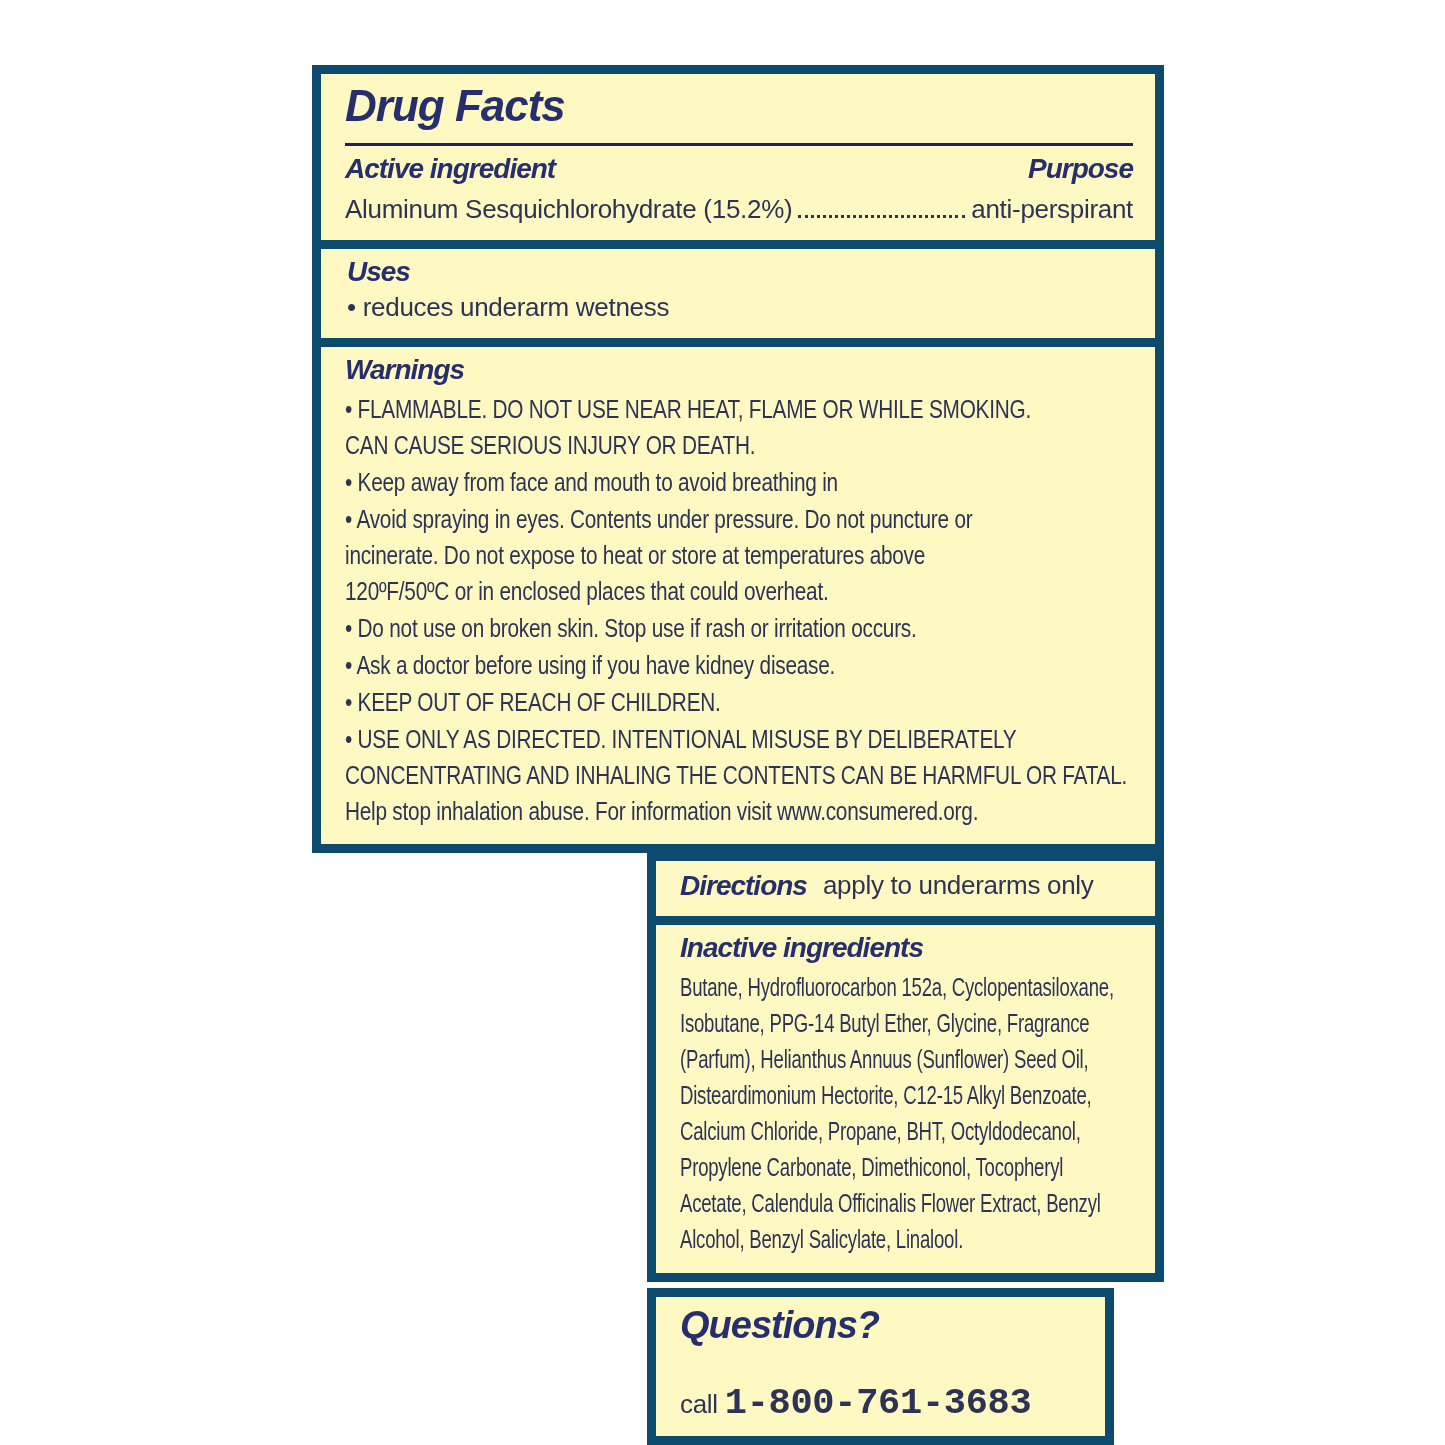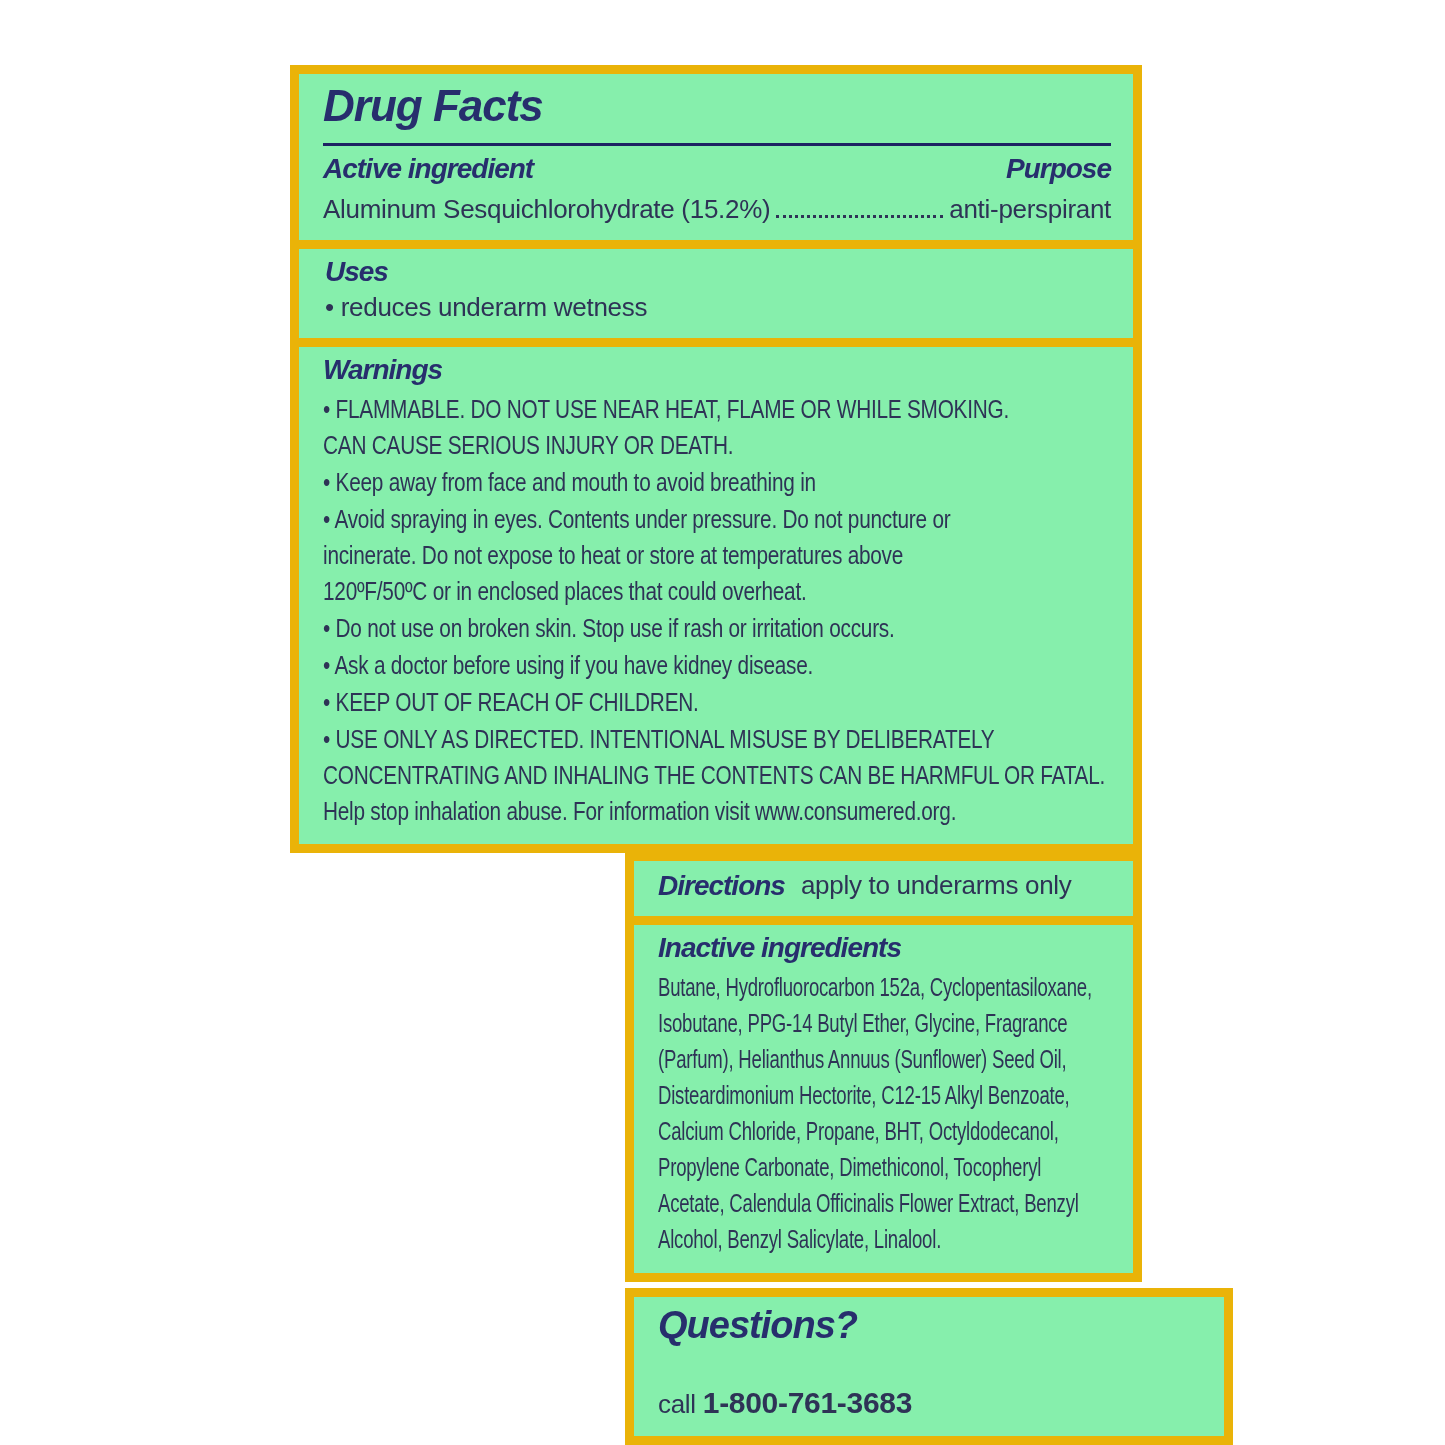--- a/index.html
+++ b/index.html
@@ -1,22 +1,22 @@
 <!DOCTYPE html>
 <html><head>
 <meta charset="utf-8">
 <style>
   html,body{margin:0;padding:0;background:#ffffff;}
   body{
     width:1445px;height:1445px;position:relative;overflow:hidden;
     font-family:"Liberation Sans",sans-serif;
   }
   .box{
-    position:absolute;background:#86efac;
-    border:9px solid #eab308;box-sizing:border-box;
+    position:absolute;background:#fef9c3;
+    border:9px solid #0c4a6e;box-sizing:border-box;margin-left:22px;
   }
   .pad{padding:6px 22px 14px 24px;}
   .h{
     font-style:italic;font-weight:bold;color:#272e6d;
     letter-spacing:-1px;line-height:1.2;
   }
   .title{font-size:44px;}
   .sect{font-size:28px;}
   .rule{height:3px;background:#1e2263;border:0;margin:10px 0 6px 0;}
   .b{
@@ -25,21 +25,21 @@
   }
   .cx80{width:125%;transform:scaleX(0.8);transform-origin:0 0;}
   .cx72{width:140%;transform:scaleX(0.714);transform-origin:0 0;}
   .hdrow{display:flex;justify-content:space-between;align-items:baseline;margin-top:4px;}
   .ingrow{display:flex;align-items:baseline;margin-top:6px;}
   .leader{
     flex:1 1 auto;border-bottom:3px dotted #2e3356;
     margin:0 6px 7px 6px;min-width:40px;
   }
   .dirrow{display:flex;align-items:flex-end;gap:16px;}
-  .phone{font-weight:bold;font-size:30px;letter-spacing:-0.3px;}
+  .phone{font-weight:bold;font-size:37px;letter-spacing:-0.3px;font-family:Liberation Mono, monospace;}
   .warn-item{margin:0 0 1px 0;}
 </style>
 </head>
 <body>
 
 <div class="box pad" style="left:290px;top:65px;width:852px;">
   <div class="h title">Drug Facts</div>
   <hr class="rule">
   <div class="hdrow">
     <span class="h sect">Active ingredient</span>
@@ -87,18 +87,18 @@
   <p class="b cx72">Butane, Hydrofluorocarbon 152a, Cyclopentasiloxane,
 Isobutane, PPG-14 Butyl Ether, Glycine, Fragrance
 (Parfum), Helianthus Annuus (Sunflower) Seed Oil,
 Disteardimonium Hectorite, C12-15 Alkyl Benzoate,
 Calcium Chloride, Propane, BHT, Octyldodecanol,
 Propylene Carbonate, Dimethiconol, Tocopheryl
 Acetate, Calendula Officinalis Flower Extract, Benzyl
 Alcohol, Benzyl Salicylate, Linalool.</p>
 </div>
 
-<div class="box pad" style="left:625px;top:1288px;width:608px;">
+<div class="box pad" style="left:625px;top:1288px;width:467px;">
   <div class="h" style="font-size:38px;">Questions?</div>
   <div class="b">
     <span>call </span><span class="phone">1-800-761-3683</span>
   </div>
 </div>
 
 </body></html>

